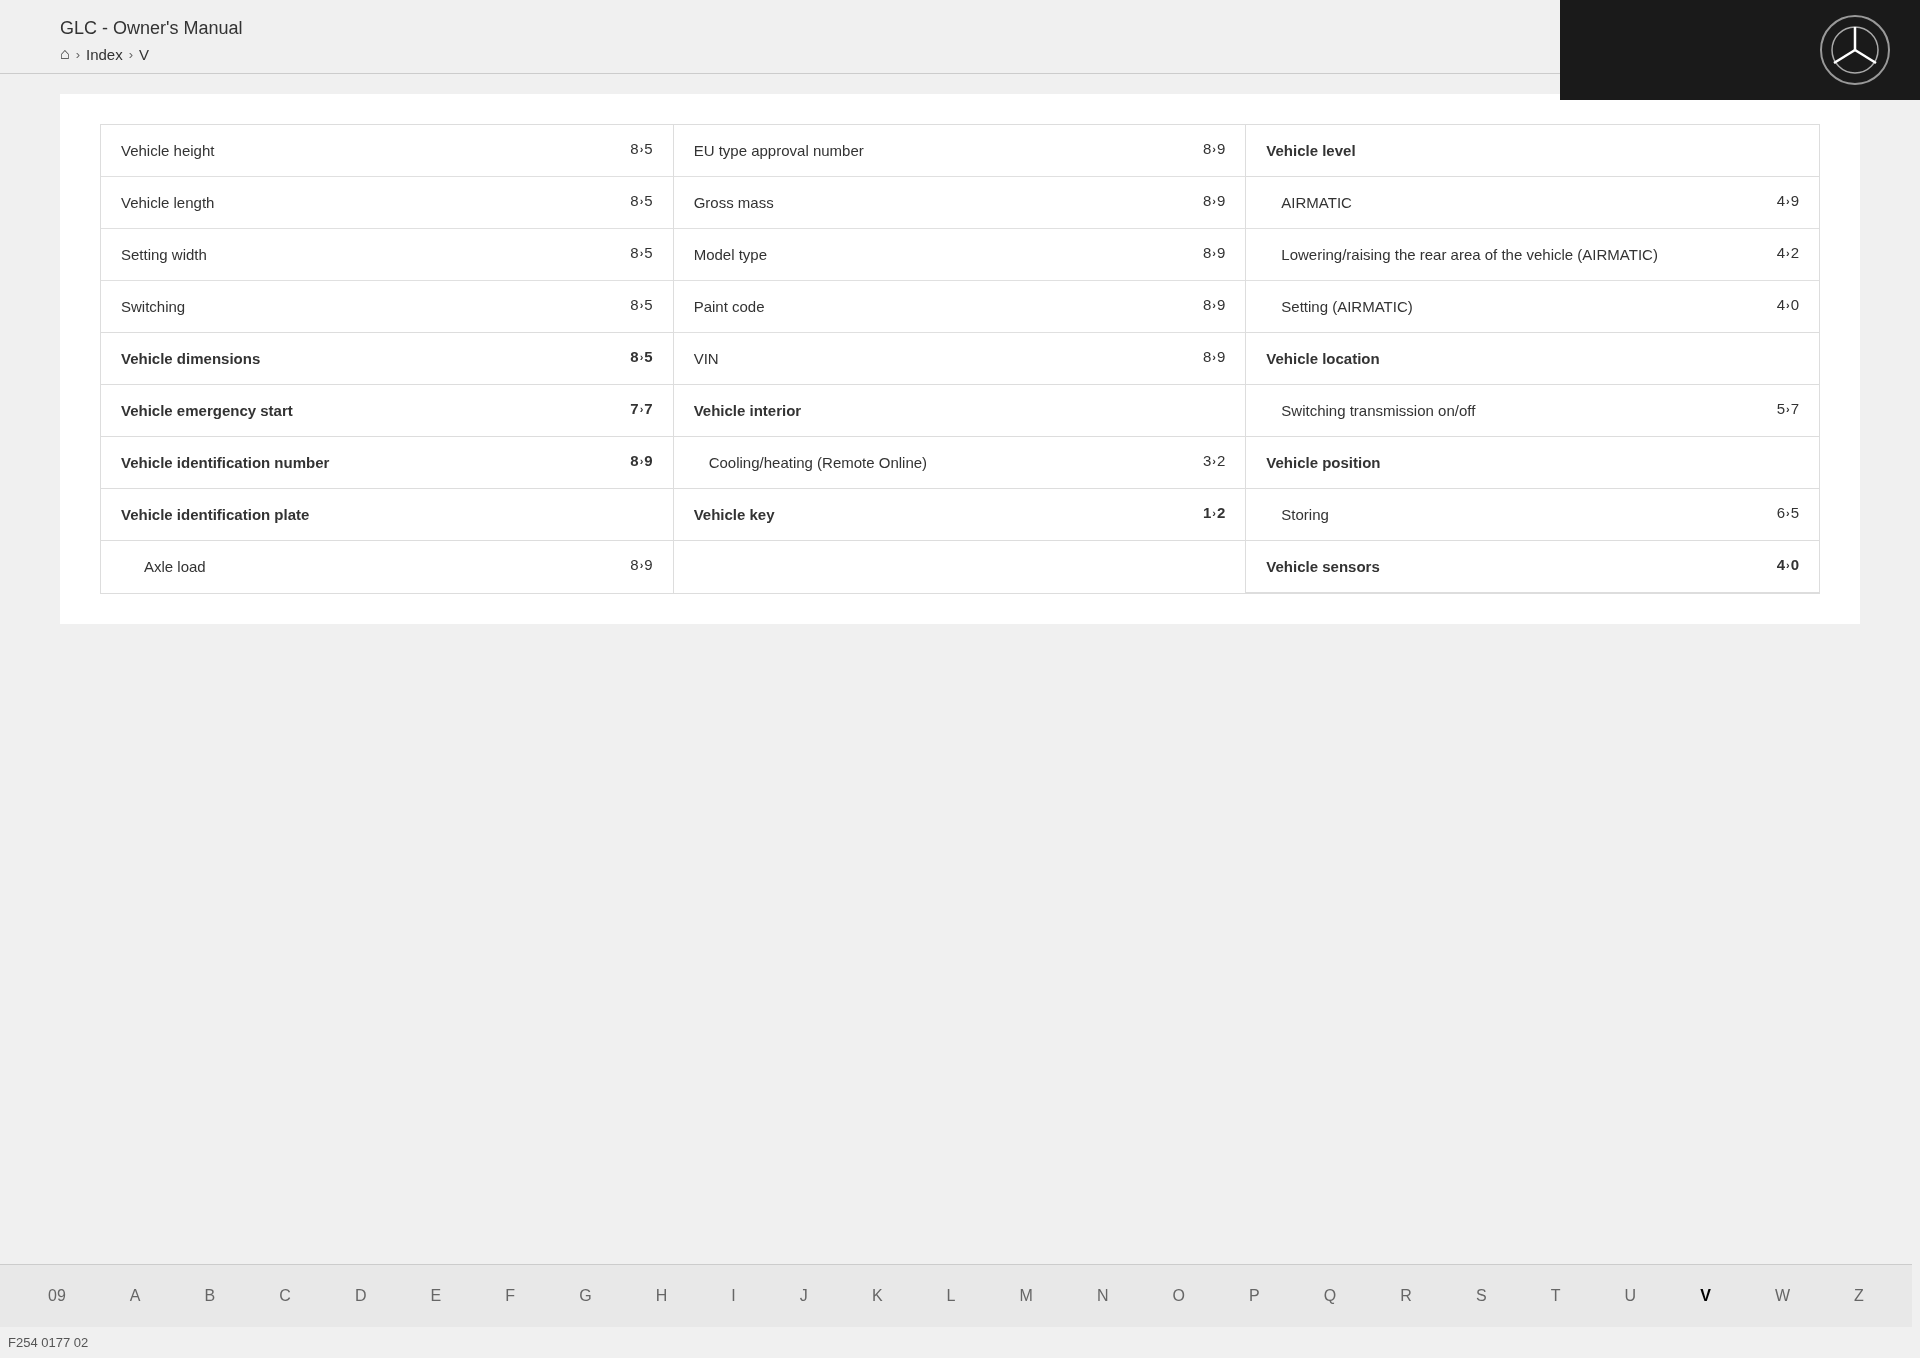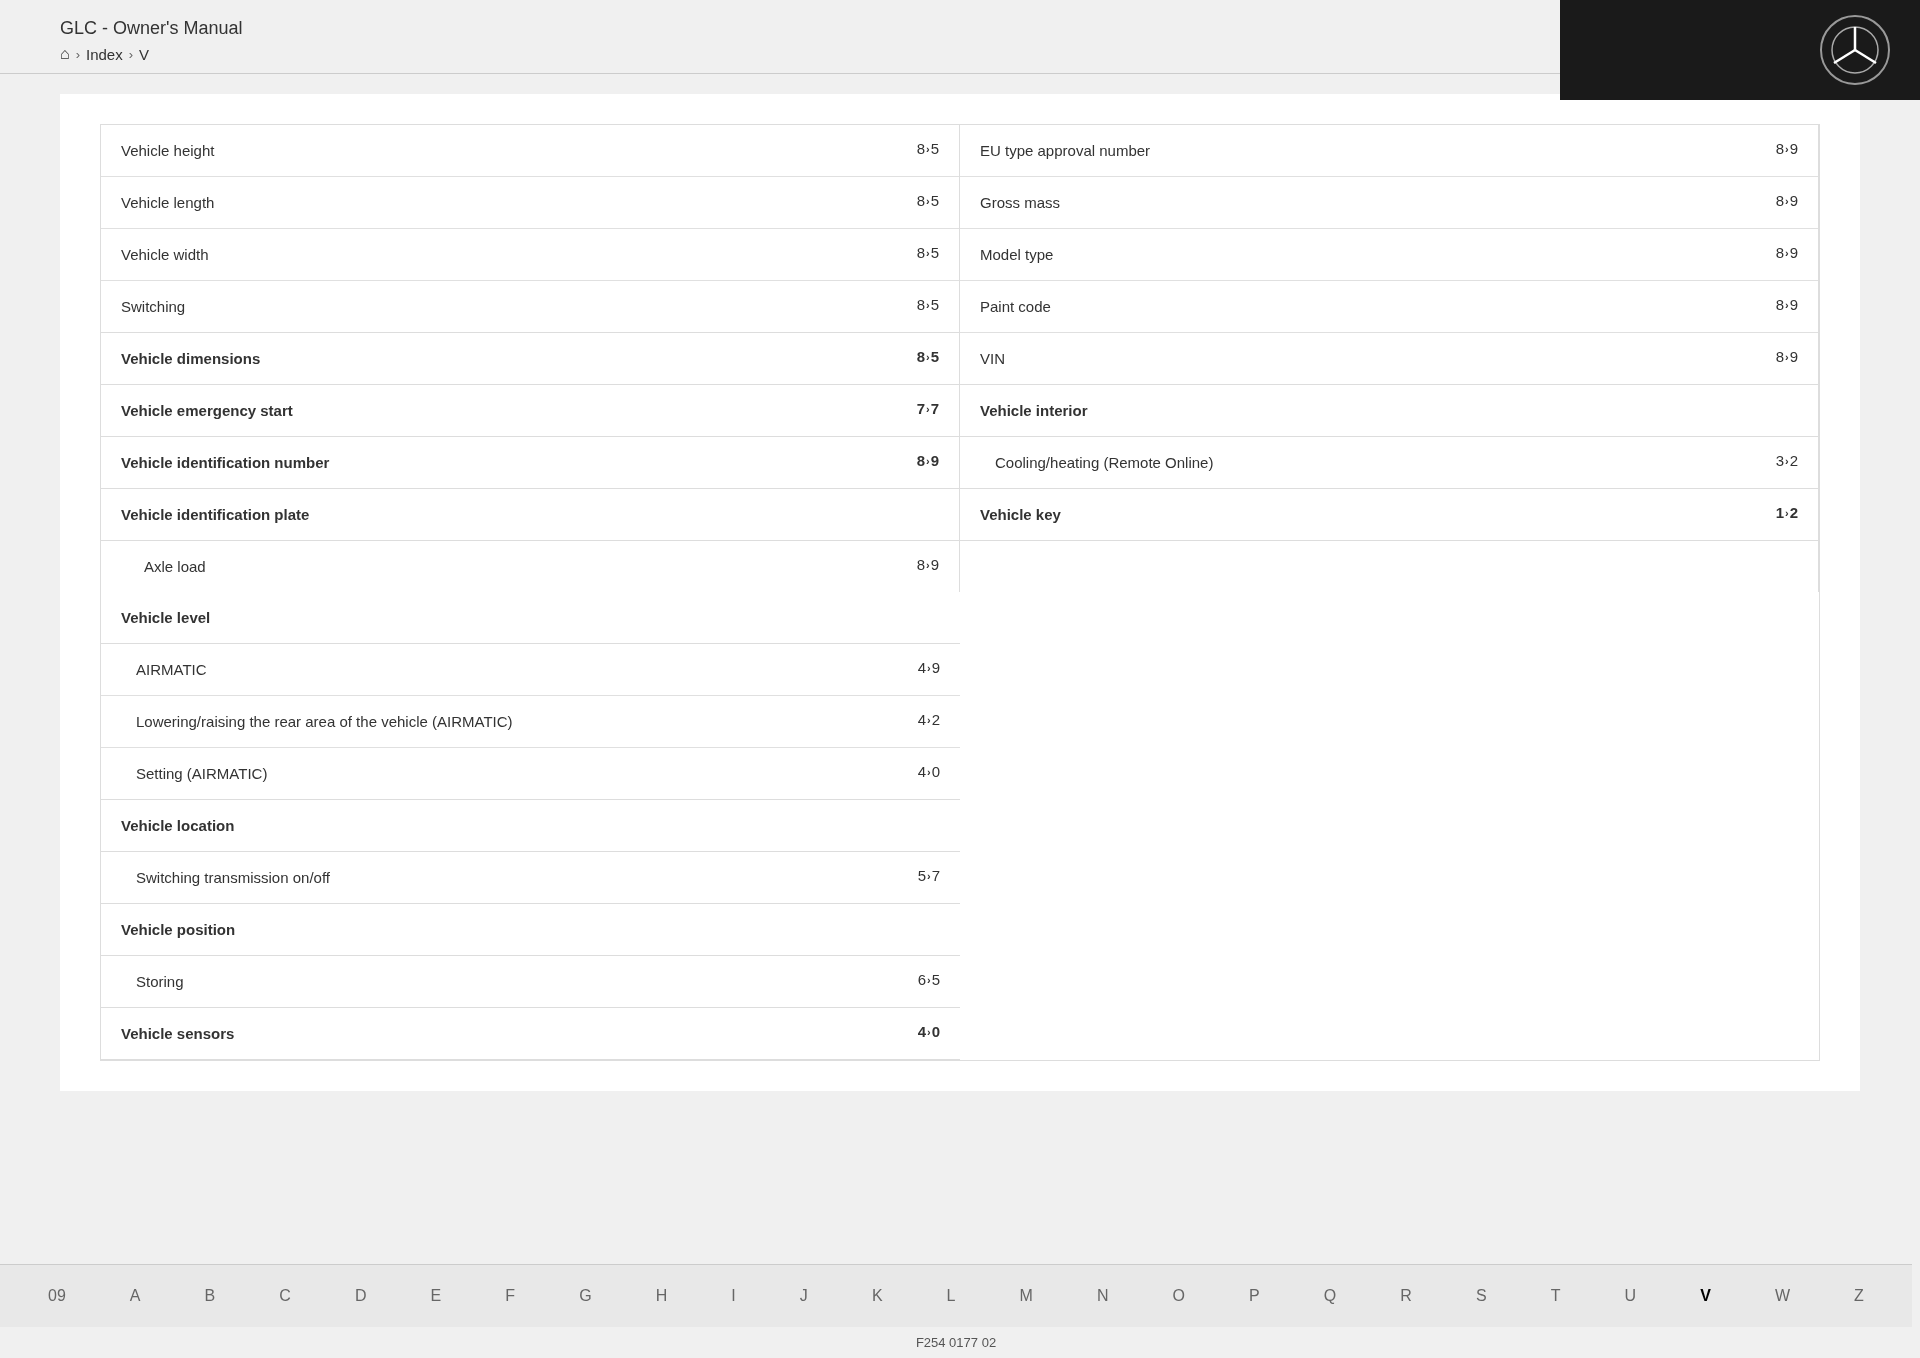--- a/index.html
+++ b/index.html
@@ -84,21 +84,21 @@
       font-size: 16px;
       color: #666;
       cursor: pointer;
       padding: 4px 8px;
     }
     .alpha-item.active {
       color: #000;
       font-weight: bold;
     }
     .footer-code {
-      text-align: center;
+      text-align: left;
       padding: 8px;
       font-size: 13px;
       color: #555;
       background: #f0f0f0;
     }
 
     
     .content-wrapper {
       background: white;
       margin: 20px 60px;
@@ -154,35 +154,35 @@
         <line x1="25" y1="2" x2="25" y2="25" stroke="white" stroke-width="2.5"></line>
         <line x1="25" y1="25" x2="4" y2="38" stroke="white" stroke-width="2.5"></line>
         <line x1="25" y1="25" x2="46" y2="38" stroke="white" stroke-width="2.5"></line>
       </svg>
     </div>
   </div>
 </div>
 
 <div class="content-wrapper">
 
-  <div style="display: grid; grid-template-columns: 1fr 1fr; border: 1px solid #ddd;">
+  <div style="display: grid; grid-template-columns: 1fr 1fr 1fr; border: 1px solid #ddd;">
 
     <div style="border-right: 1px solid #ddd;">
 
       <div style="border-bottom: 1px solid #ddd;">
         <div class="g-row">
           <span class="g-row-label">Vehicle height</span>
           <span class="g-row-page">8<span style="font-size:11px; font-weight:bold; margin:0 1px;">›</span>5</span>
         </div>
         <div class="g-row">
           <span class="g-row-label">Vehicle length</span>
           <span class="g-row-page">8<span style="font-size:11px; font-weight:bold; margin:0 1px;">›</span>5</span>
         </div>
         <div class="g-row">
-          <span class="g-row-label">Vehicle width</span>
+          <span class="g-row-label">Setting width</span>
           <span class="g-row-page">8<span style="font-size:11px; font-weight:bold; margin:0 1px;">›</span>5</span>
         </div>
         <div class="g-row">
           <span class="g-row-label">Switching</span>
           <span class="g-row-page">8<span style="font-size:11px; font-weight:bold; margin:0 1px;">›</span>5</span>
         </div>
       </div>
 
       <div class="g-row bold-row" style="border-bottom: 1px solid #ddd;">
         <span class="g-row-label"><strong>Vehicle dimensions</strong></span>

